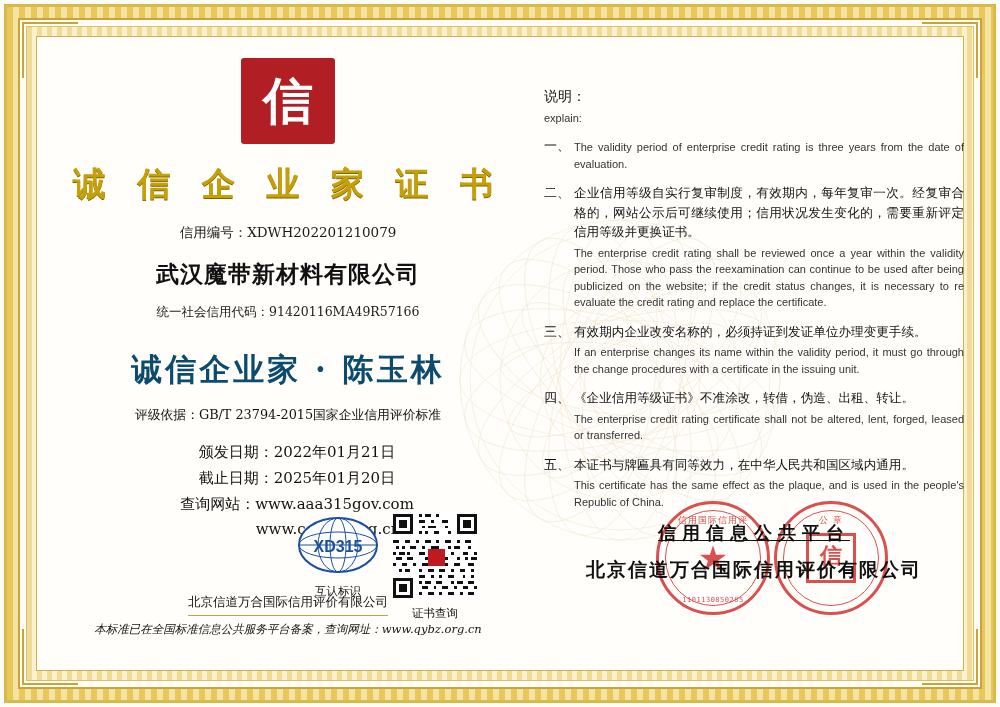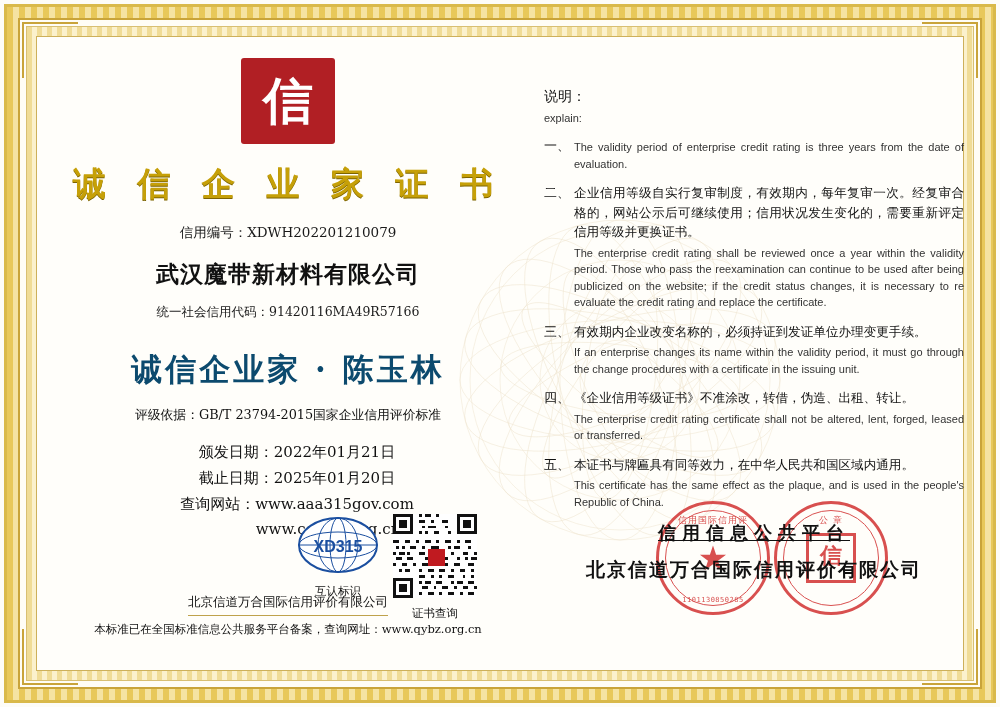--- a/index.html
+++ b/index.html
@@ -125,20 +125,21 @@
     position:absolute;left:30px;right:30px;bottom:26px;text-align:center;
   }
   .footer-org{
     font-size:12.5px;color:#111;padding-bottom:4px;
     border-bottom:1px solid #bfa24c;display:inline-block;
     font-family:"DejaVu Serif","Liberation Serif",serif;
   }
   .footer-note{
     margin-top:6px;font-size:11.5px;color:#111;
     font-family:"DejaVu Serif","Liberation Serif",serif;
+    font-style:italic;
   }
 
   
   .right{
     position:absolute;left:500px;top:44px;width:420px;
   }
   .explain-zh{font-size:14px;color:#111;font-family:"DejaVu Serif","Liberation Serif",serif;}
   .explain-en{font-size:11px;color:#333;margin-top:6px;}
   .items{margin-top:12px;}
   .item{display:flex;margin-bottom:11px;}

